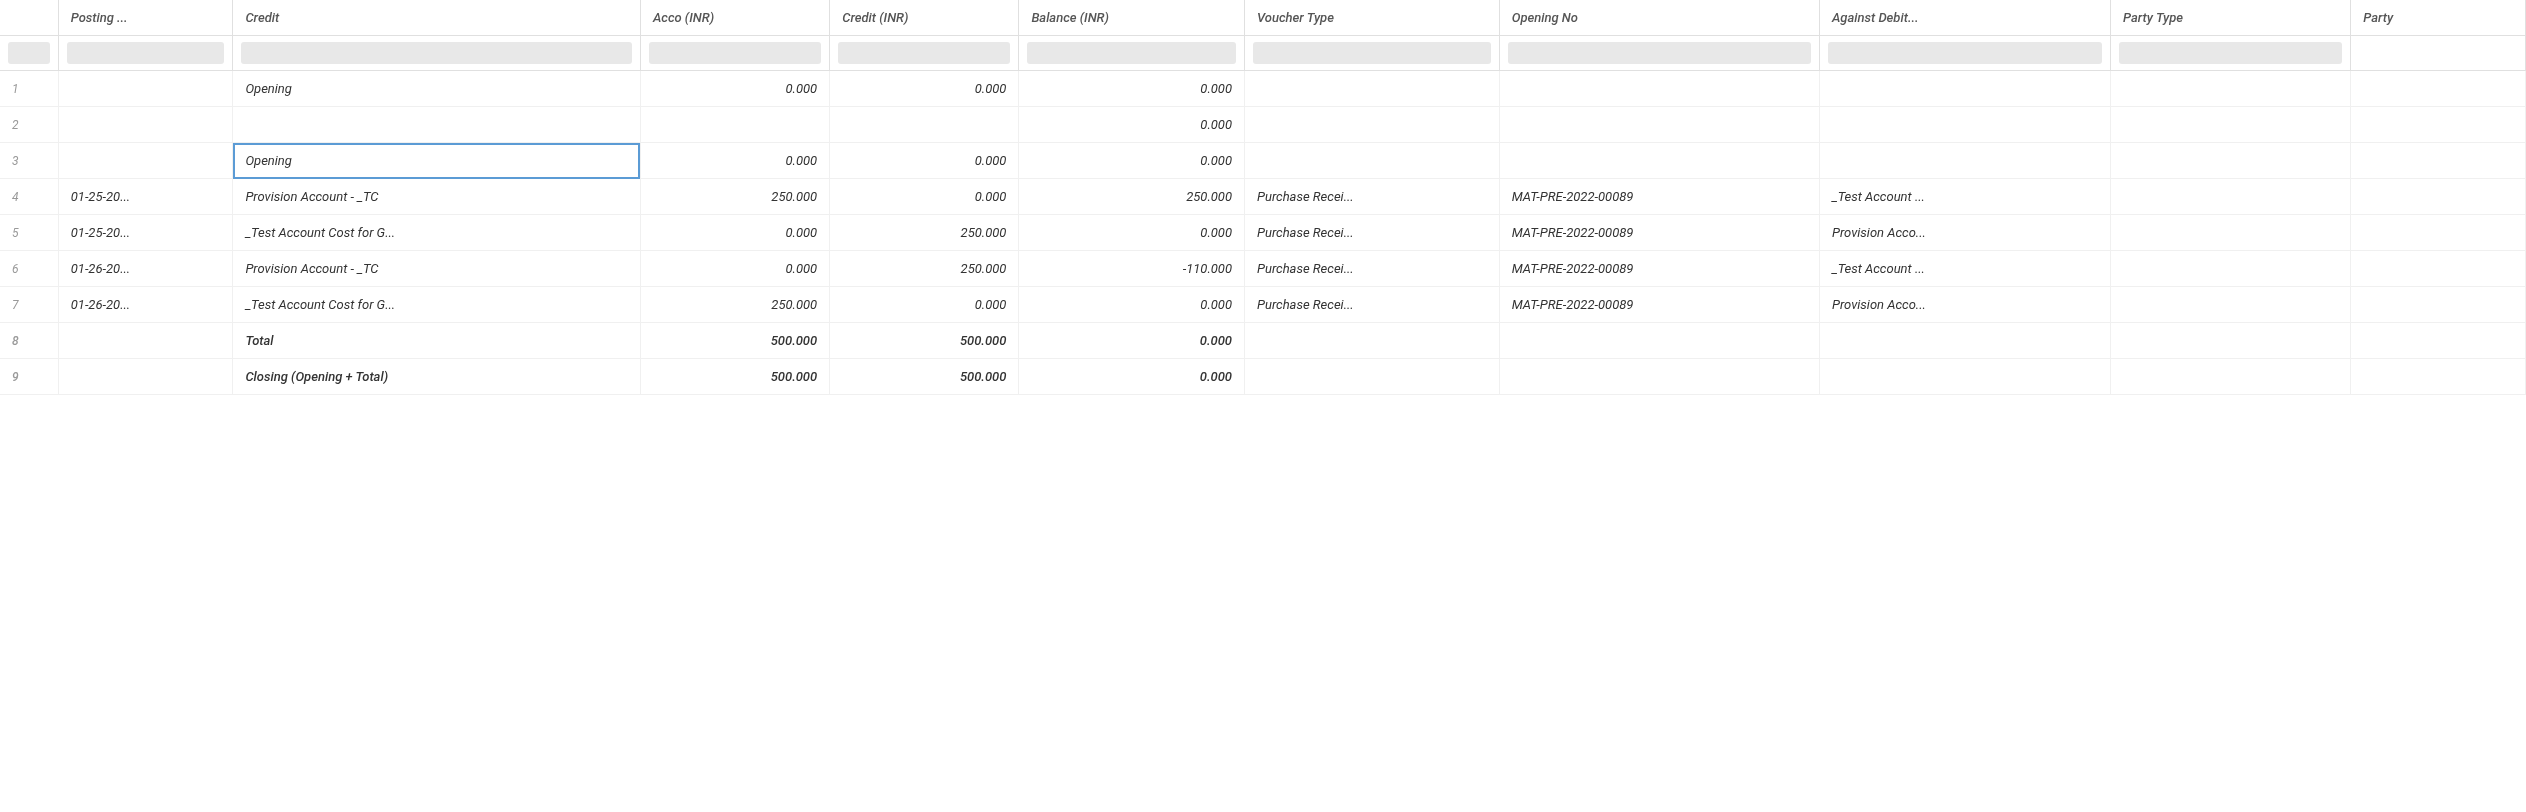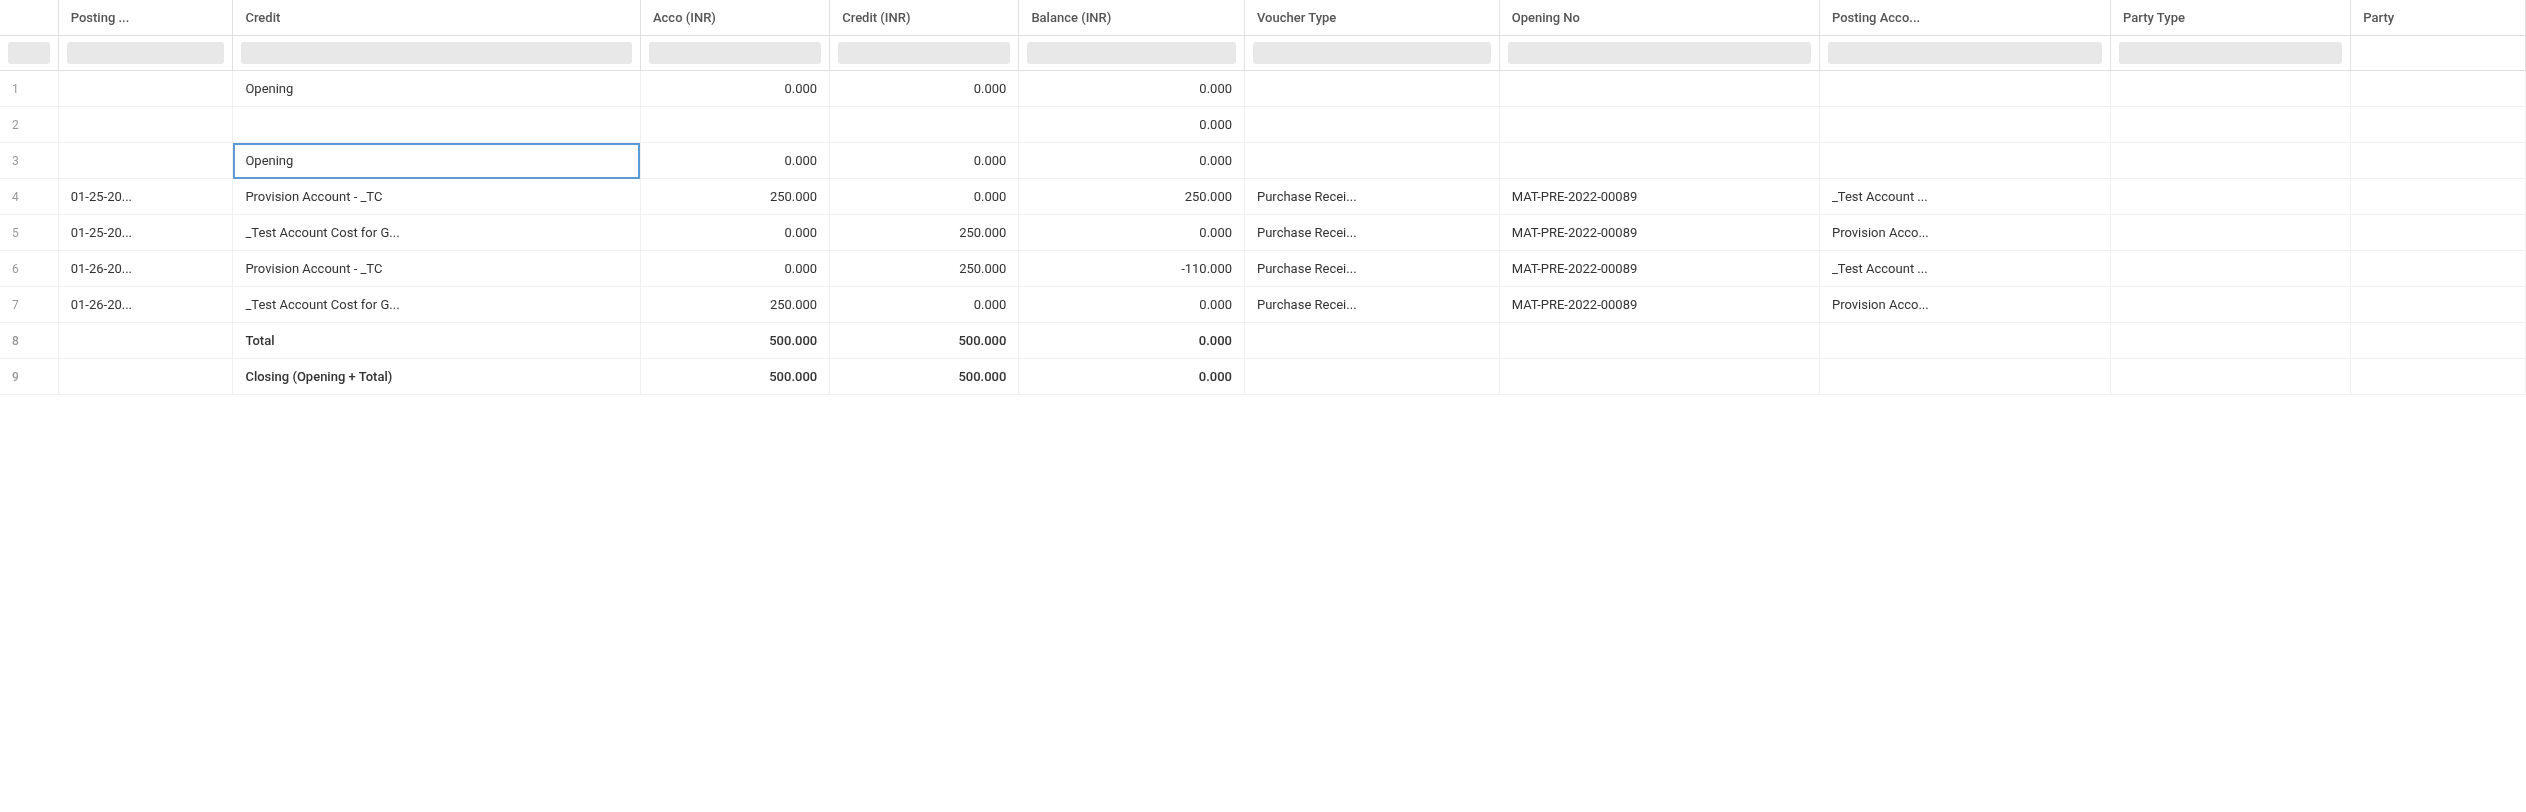--- a/index.html
+++ b/index.html
@@ -17,20 +17,21 @@
 
     .table-wrapper {
       width: 100%;
       overflow-x: auto;
     }
 
     table {
       width: 100%;
       border-collapse: collapse;
       table-layout: fixed;
+      font-style: italic;
     }
 
     col.col-row-num { width: 40px; }
     col.col-posting { width: 120px; }
     col.col-account { width: 280px; }
     col.col-debit { width: 130px; }
     col.col-credit { width: 130px; }
     col.col-balance { width: 155px; }
     col.col-voucher-type { width: 175px; }
     col.col-voucher-no { width: 220px; }
@@ -127,21 +128,21 @@
     <thead>
       <tr>
         <th></th>
         <th>Posting ...</th>
         <th>Credit</th>
         <th>Acco (INR)</th>
         <th>Credit (INR)</th>
         <th>Balance (INR)</th>
         <th>Voucher Type</th>
         <th>Opening No</th>
-        <th>Posting Acco...</th>
+        <th>Against Debit...</th>
         <th>Party Type</th>
         <th>Party</th>
       </tr>
       <tr class="filter-row">
         <td>
           <div class="filter-input"></div>
         </td>
         <td>
           <div class="filter-input"></div>
         </td>

